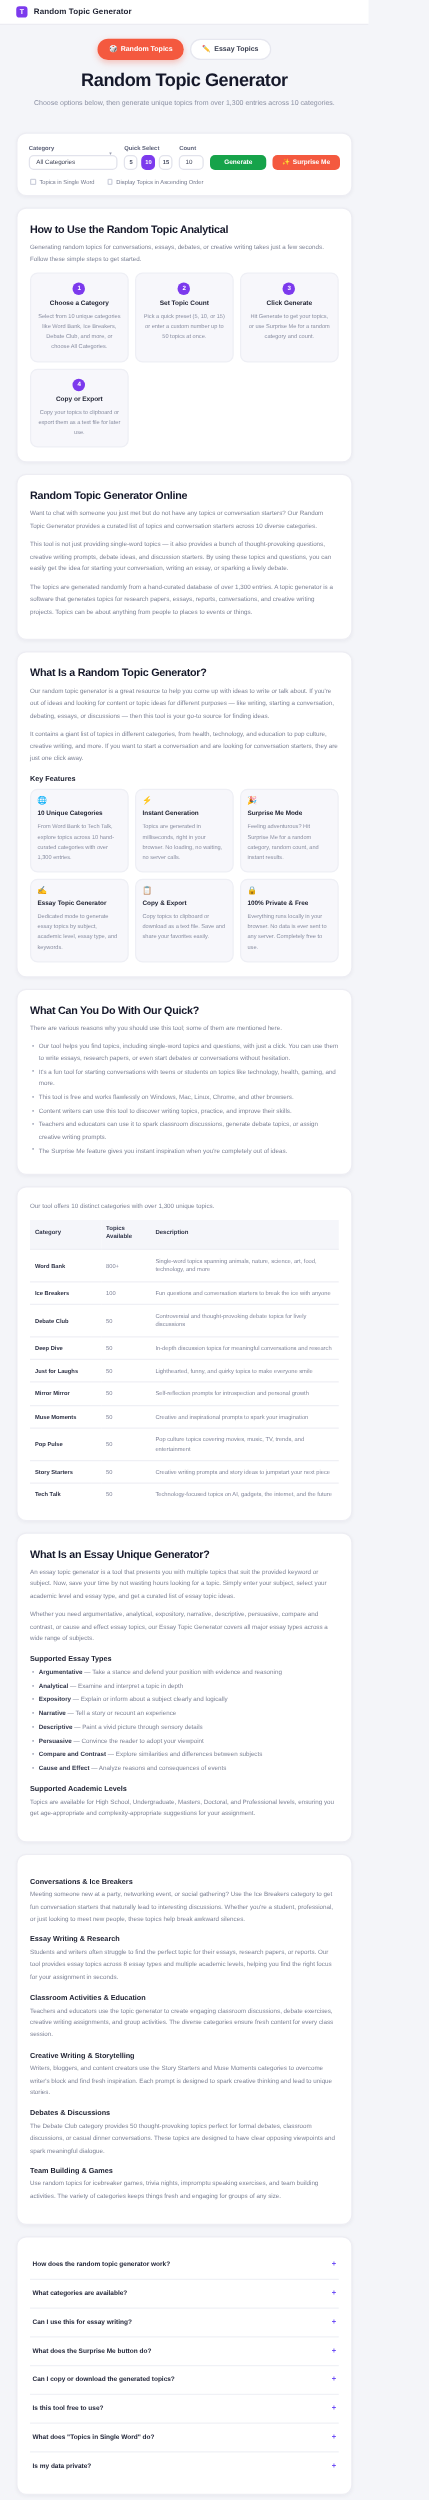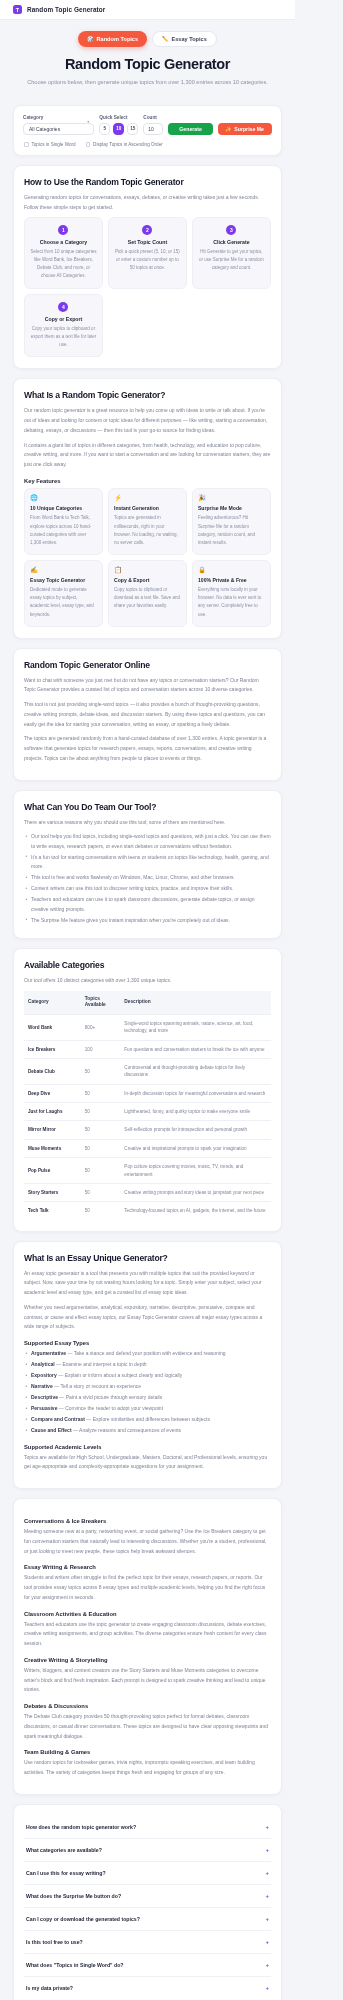--- a/index.html
+++ b/index.html
@@ -234,21 +234,21 @@
         <span>Topics in Single Word</span>
       </div>
       <div class="chk">
         <span class="box"></span>
         <span>Display Topics in Ascending Order</span>
       </div>
     </div>
   </div>
 
   <div class="card section">
-    <h2>How to Use the Random Topic Generator</h2>
+    <h2>How to Use the Random Topic Analytical</h2>
     <p class="body">Generating random topics for conversations, essays, debates, or creative writing takes just a few seconds. Follow these simple steps to get started.</p>
     <div class="steps">
       <div class="step">
         <div class="step-num">1</div>
         <div class="step-title">Choose a Category</div>
         <div class="step-desc">Select from 10 unique categories like Word Bank, Ice Breakers, Debate Club, and more, or choose All Categories.</div>
       </div>
       <div class="step">
         <div class="step-num">2</div>
         <div class="step-title">Set Topic Count</div>
@@ -261,20 +261,27 @@
       </div>
       <div class="step">
         <div class="step-num">4</div>
         <div class="step-title">Copy or Export</div>
         <div class="step-desc">Copy your topics to clipboard or export them as a text file for later use.</div>
       </div>
     </div>
   </div>
 
   <div class="card section">
+    <h2>Random Topic Generator Online</h2>
+    <p class="body">Want to chat with someone you just met but do not have any topics or conversation starters? Our Random Topic Generator provides a curated list of topics and conversation starters across 10 diverse categories.</p>
+    <p class="body">This tool is not just providing single-word topics — it also provides a bunch of thought-provoking questions, creative writing prompts, debate ideas, and discussion starters. By using these topics and questions, you can easily get the idea for starting your conversation, writing an essay, or sparking a lively debate.</p>
+    <p class="body">The topics are generated randomly from a hand-curated database of over 1,300 entries. A topic generator is a software that generates topics for research papers, essays, reports, conversations, and creative writing projects. Topics can be about anything from people to places to events or things.</p>
+  </div>
+
+  <div class="card section">
     <h2>What Is a Random Topic Generator?</h2>
     <p class="body">Our random topic generator is a great resource to help you come up with ideas to write or talk about. If you're out of ideas and looking for content or topic ideas for different purposes — like writing, starting a conversation, debating, essays, or discussions — then this tool is your go-to source for finding ideas.</p>
     <p class="body">It contains a giant list of topics in different categories, from health, technology, and education to pop culture, creative writing, and more. If you want to start a conversation and are looking for conversation starters, they are just one click away.</p>
     <h3>Key Features</h3>
     <div class="features">
       <div class="feature">
         <span class="emo">🌐</span>
         <div class="feature-title">10 Unique Categories</div>
         <div class="feature-desc">From Word Bank to Tech Talk, explore topics across 10 hand-curated categories with over 1,300 entries.</div>
       </div>
@@ -300,41 +307,33 @@
       </div>
       <div class="feature">
         <span class="emo">🔒</span>
         <div class="feature-title">100% Private &amp; Free</div>
         <div class="feature-desc">Everything runs locally in your browser. No data is ever sent to any server. Completely free to use.</div>
       </div>
     </div>
   </div>
 
   <div class="card section">
-    <h2>Random Topic Generator Online</h2>
-    <p class="body">Want to chat with someone you just met but do not have any topics or conversation starters? Our Random Topic Generator provides a curated list of topics and conversation starters across 10 diverse categories.</p>
-    <p class="body">This tool is not just providing single-word topics — it also provides a bunch of thought-provoking questions, creative writing prompts, debate ideas, and discussion starters. By using these topics and questions, you can easily get the idea for starting your conversation, writing an essay, or sparking a lively debate.</p>
-    <p class="body">The topics are generated randomly from a hand-curated database of over 1,300 entries. A topic generator is a software that generates topics for research papers, essays, reports, conversations, and creative writing projects. Topics can be about anything from people to places to events or things.</p>
-  </div>
-
-  <div class="card section">
-    <h2>What Can You Do Team Our Tool?</h2>
+    <h2>What Can You Do With Our Quick?</h2>
     <p class="body">There are various reasons why you should use this tool; some of them are mentioned here.</p>
     <ul class="bullets">
       <li>Our tool helps you find topics, including single-word topics and questions, with just a click. You can use them to write essays, research papers, or even start debates or conversations without hesitation.</li>
       <li>It's a fun tool for starting conversations with teens or students on topics like technology, health, gaming, and more.</li>
       <li>This tool is free and works flawlessly on Windows, Mac, Linux, Chrome, and other browsers.</li>
       <li>Content writers can use this tool to discover writing topics, practice, and improve their skills.</li>
       <li>Teachers and educators can use it to spark classroom discussions, generate debate topics, or assign creative writing prompts.</li>
       <li>The Surprise Me feature gives you instant inspiration when you're completely out of ideas.</li>
     </ul>
   </div>
 
   <div class="card section">
-    <h2>Available Categories</h2>
     <p class="body">Our tool offers 10 distinct categories with over 1,300 unique topics.</p>
     <table>
       <thead>
         <tr>
           <th>Category</th>
           <th>Topics Available</th>
           <th>Description</th>
         </tr>
       </thead>
       <tbody>

